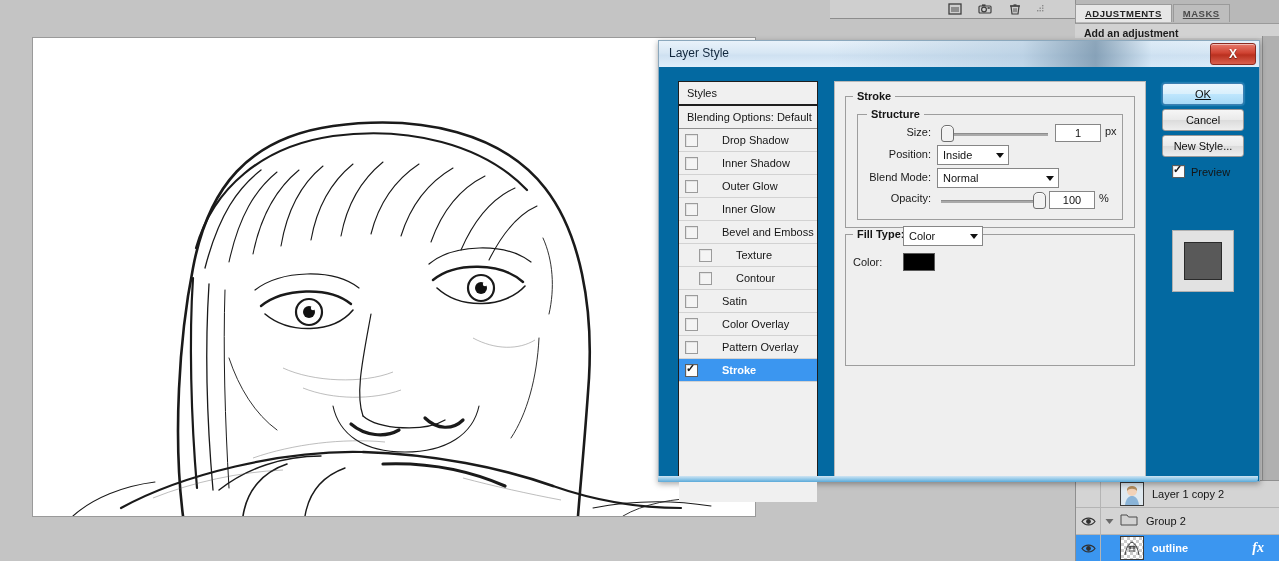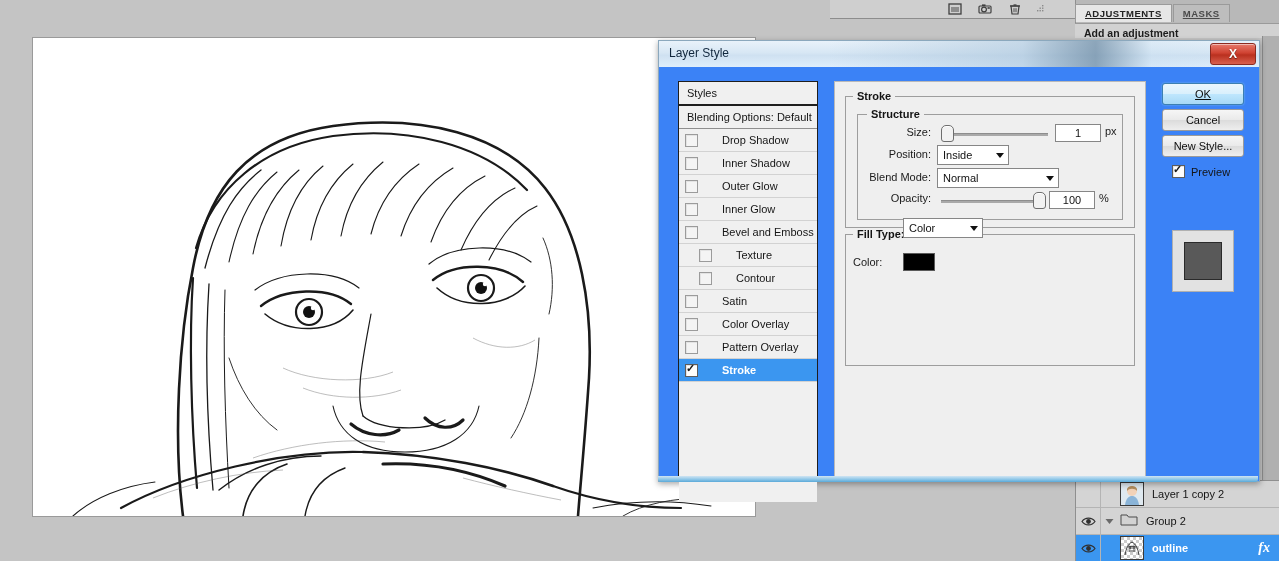--- a/index.html
+++ b/index.html
@@ -76,21 +76,21 @@
   .eye-cell { width:24px; height:26px; display:flex; align-items:center; justify-content:center;
     border-right:1px solid #b4b4b4; }
   .arrow-cell { width:16px; display:flex; align-items:center; justify-content:center; }
   .thumb {
     width:22px; height:22px; margin-left:3px; background:#fff;
     border:1px solid #3a3a3a; flex:none; overflow:hidden;
   }
   .thumb.folder { border:none; background:none; width:18px; height:18px; }
   .layer-name { margin-left:8px; font-size:11px; color:#141414; }
   .layer-row.selected .layer-name { color:#ffffff; font-weight:bold; }
-  .fx-mark { position:absolute; right:10px; font-style:italic; font-family:"Liberation Serif",serif;
+  .fx-mark { position:absolute; right:16px; font-style:italic; font-family:"Liberation Serif",serif;
     font-size:14px; color:#fff; font-weight:bold; }
 
   
   .sliver {
     position:absolute; left:1262px; top:36px; width:17px; height:444px;
     background:#b0b0b0; border-left:1px solid #8d8d8d;
   }
 
   
   .dialog {
@@ -117,21 +117,21 @@
   .close-btn {
     position:absolute; right:3px; top:2px; width:44px; height:20px;
     border-radius:3px; border:1px solid #8b2a20;
     background: linear-gradient(to bottom, #e77a6c 0%, #cf4231 45%, #b9301f 55%, #d9604e 100%);
     display:flex; align-items:center; justify-content:center; z-index:3;
     box-shadow: inset 0 1px 0 rgba(255,255,255,.5);
   }
   .close-x { color:#fff; font-size:12px; font-weight:bold; font-family:"Liberation Sans",sans-serif;
     text-shadow:0 1px 1px rgba(0,0,0,.5); }
 
-  .dlg-body { position:absolute; left:0; top:26px; width:600px; height:414px; background:#3b82f6; }
+  .dlg-body { position:absolute; left:0; top:26px; width:600px; height:414px; background:#0369a1; }
 
   
   .styles-list {
     position:absolute; left:19px; top:14px; width:138px; height:395px;
     background:#f0f0f0; border:1px solid #1e1e1e;
   }
   .sl-head {
     height:22px; display:flex; align-items:center; padding-left:8px;
     font-size:11px; color:#151515; background:#f0f0f0;
     border-bottom:2px solid #1e1e1e;
@@ -523,21 +523,21 @@
         </div>
 
         <div class="row-label" style="left:24px; top:110px; width:72px;">Opacity:</div>
         <div class="slider-track" style="left:106px; top:118px; width:100px;"></div>
         <div class="slider-knob" style="left:198px; top:110px;"></div>
         <div class="numbox" style="left:214px; top:109px; width:44px;">100</div>
         <div class="unit" style="left:264px; top:110px;">%</div>
 
         <div class="grp" style="left:10px; top:152px; width:288px; height:130px;"></div>
         <div class="grp-title" style="left:18px; top:146px;">Fill Type:</div>
-        <div class="combo" style="left:68px; top:136px; width:78px;">
+        <div class="combo" style="left:68px; top:144px; width:78px;">
           <span class="cv">Color</span>
           <span class="arr">
               <i class="tri"></i>
             </span>
         </div>
 
         <div class="row-label" style="left:18px; top:174px; width:44px; text-align:left;">Color:</div>
         <div class="swatch" style="left:68px; top:171px;"></div>
 
       </div>

